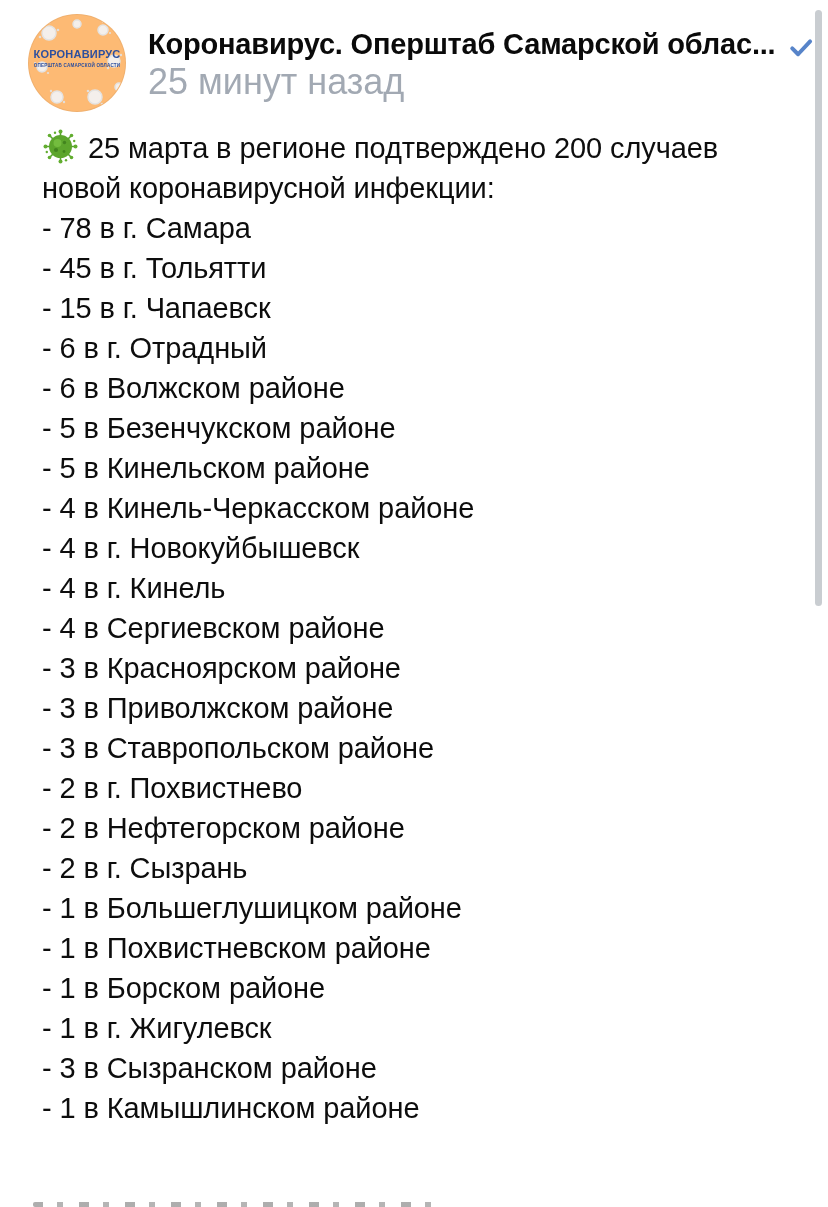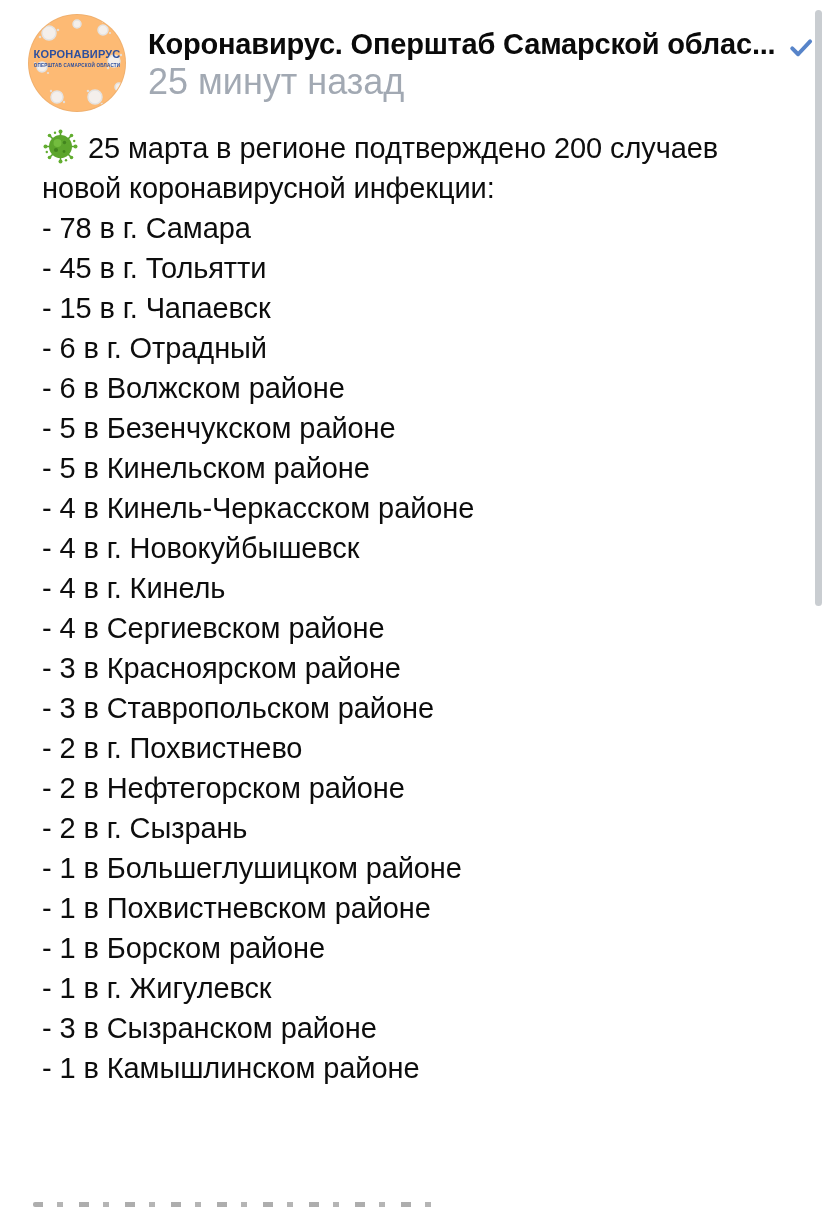--- a/index.html
+++ b/index.html
@@ -167,20 +167,21 @@
   <div class="text-line">- 15 в г. Чапаевск</div>
   <div class="text-line">- 6 в г. Отрадный</div>
   <div class="text-line">- 6 в Волжском районе</div>
   <div class="text-line">- 5 в Безенчукском районе</div>
   <div class="text-line">- 5 в Кинельском районе</div>
   <div class="text-line">- 4 в Кинель-Черкасском районе</div>
   <div class="text-line">- 4 в г. Новокуйбышевск</div>
   <div class="text-line">- 4 в г. Кинель</div>
   <div class="text-line">- 4 в Сергиевском районе</div>
   <div class="text-line">- 3 в Красноярском районе</div>
+  <div class="text-line">- 3 в Приволжском районе</div>
   <div class="text-line">- 3 в Ставропольском районе</div>
   <div class="text-line">- 2 в г. Похвистнево</div>
   <div class="text-line">- 2 в Нефтегорском районе</div>
   <div class="text-line">- 2 в г. Сызрань</div>
   <div class="text-line">- 1 в Большеглушицком районе</div>
   <div class="text-line">- 1 в Похвистневском районе</div>
   <div class="text-line">- 1 в Борском районе</div>
   <div class="text-line">- 1 в г. Жигулевск</div>
   <div class="text-line">- 3 в Сызранском районе</div>
   <div class="text-line">- 1 в Камышлинском районе</div>

